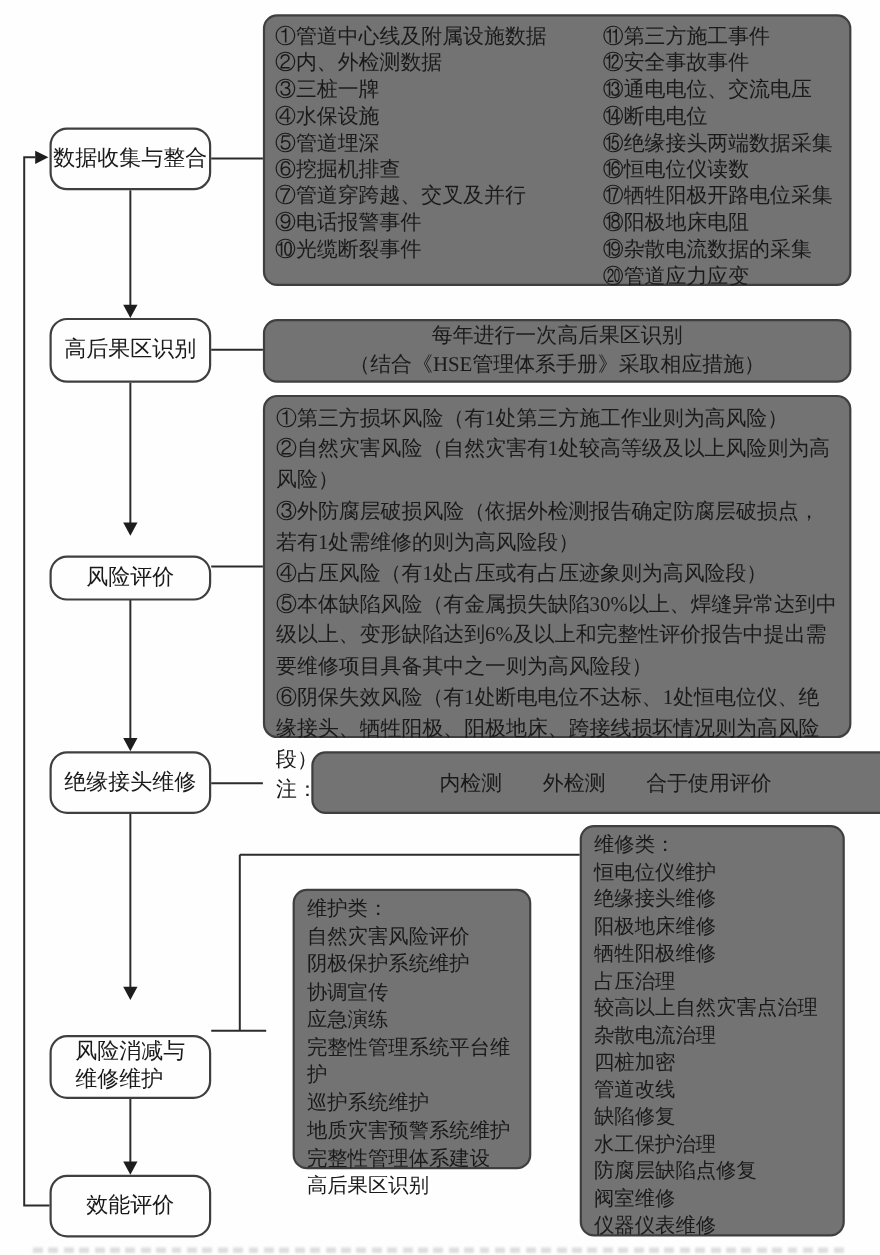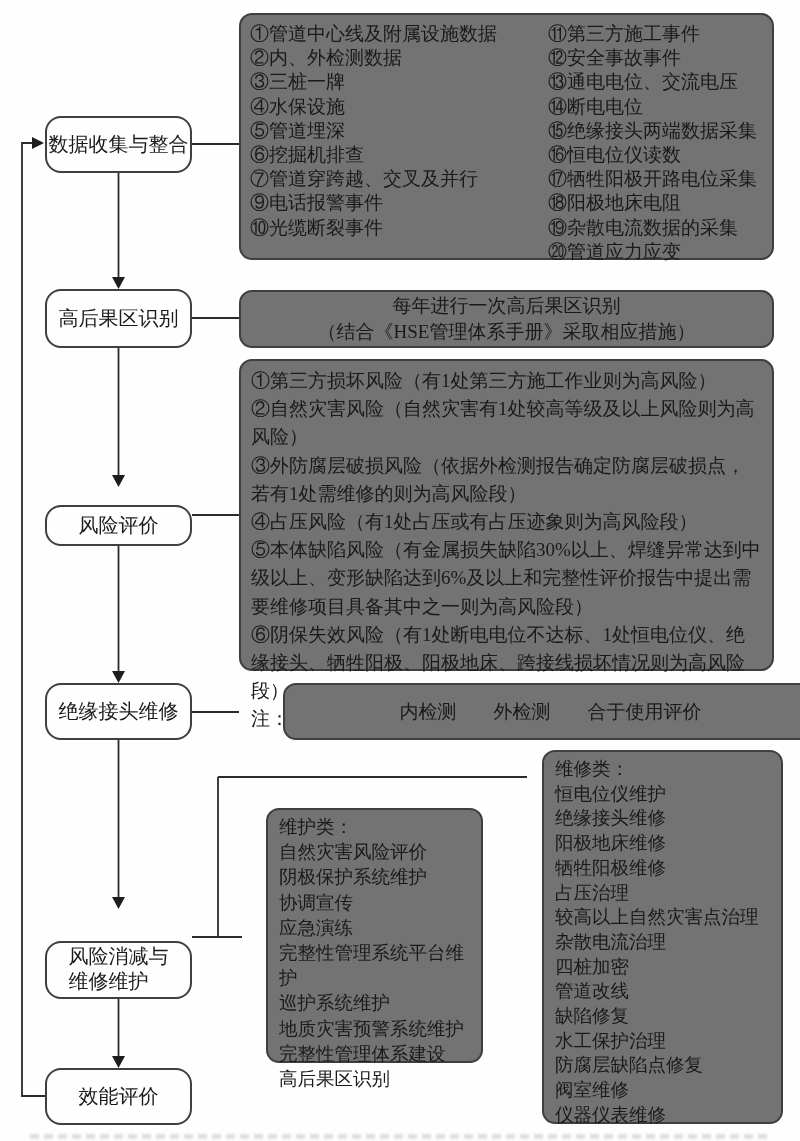--- a/index.html
+++ b/index.html
@@ -23,21 +23,21 @@
   .data-panel ul{position:absolute;top:7px;line-height:24.2px;}
   .data-panel ul.col1{left:9px;}
   .data-panel ul.col2{left:307px;}
   .hca-panel{left:239px;top:290px;width:535px;height:58px;
     display:flex;flex-direction:column;align-items:center;justify-content:center;line-height:26px;}
   .risk-panel{left:239px;top:359px;width:535px;height:312px;padding:6px 10px 0 10px;line-height:28.2px;}
   .integrity-panel{left:239px;top:683px;width:535px;height:57px;
     display:flex;align-items:center;justify-content:center;gap:37px;margin-left:44px;}
   .maint-panel{left:242px;top:808px;width:217px;height:255px;padding:5px 4px 0 11px;
     font-size:18.5px;line-height:25.2px;margin-left:24px;}
-  .repair-panel{left:542px;top:750px;width:241px;height:374px;padding:5px 4px 0 11px;
+  .repair-panel{left:527px;top:750px;width:241px;height:374px;padding:5px 4px 0 11px;
     font-size:18.5px;line-height:24.7px;}
   .caption-remnant{
     position:absolute;left:30px;top:1134px;width:740px;height:5px;opacity:.45;
     background:repeating-linear-gradient(90deg,#b9b9b9 0 9px,#ffffff 9px 14px);
     filter:blur(1px);
   }
 </style>
 </head>
 <body>
 

